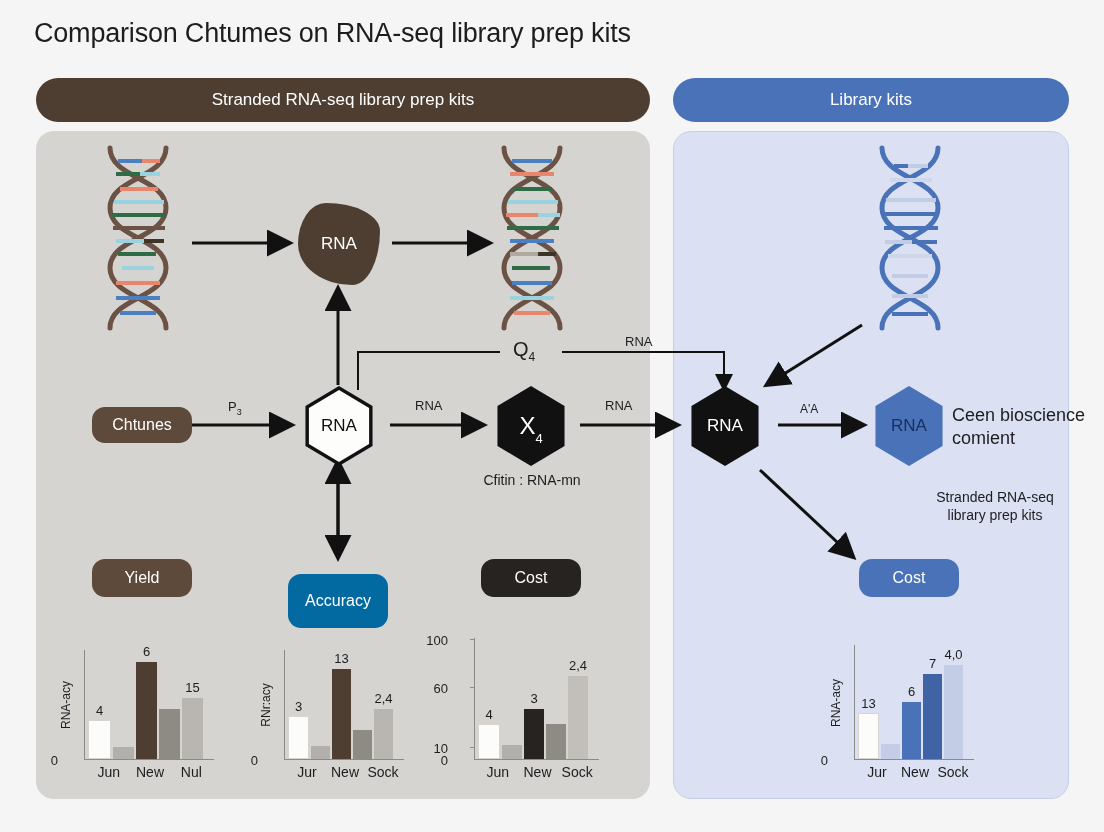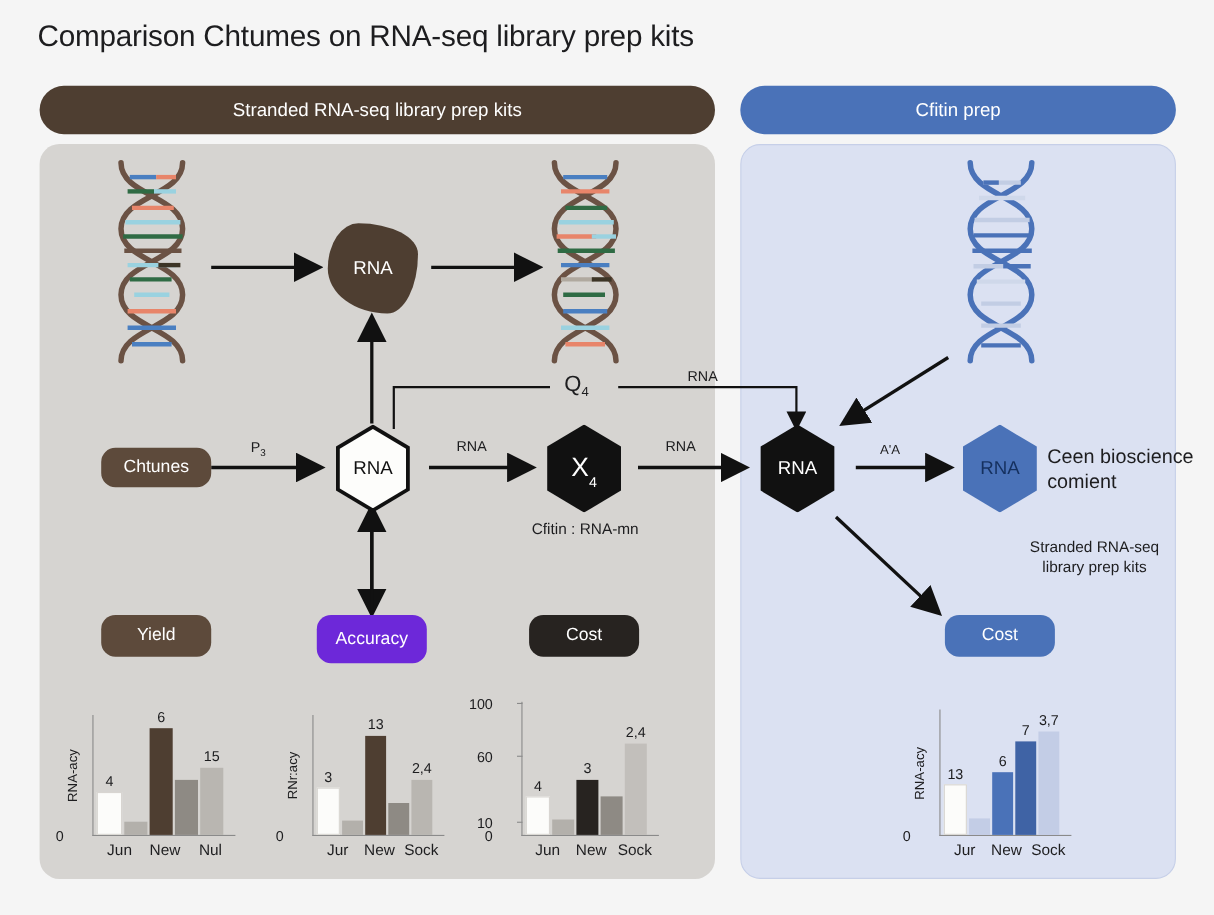--- a/index.html
+++ b/index.html
@@ -68,21 +68,21 @@
   .ytick{position:absolute;right:100%;margin-right:4px;font-size:13px;color:#1d1d1f;transform:translateY(50%);}
   .xcats{position:absolute;left:30px;top:100%;margin-top:4px;display:flex;}
   .xcat{font-size:14px;color:#1d1d1f;text-align:center;}
 </style>
 </head>
 <body>
 
 <div class="page-title">Comparison Chtumes on RNA-seq library prep kits</div>
 
 <div class="hdr hdr-left">Stranded RNA-seq library prep kits</div>
-<div class="hdr hdr-right">Cfitin prep</div>
+<div class="hdr hdr-right">Library kits</div>
 
 <div class="panel panel-left"></div>
 <div class="panel panel-right"></div>
 
 <svg class="overlay">
   <defs>
     <marker id="arw" markerWidth="9" markerHeight="9" refX="7" refY="4.5" orient="auto">
       <path d="M0,0 L9,4.5 L0,9 Z" fill="#111"></path>
     </marker>
     <marker id="arwUp" markerWidth="9" markerHeight="9" refX="7" refY="4.5" orient="auto">
@@ -201,21 +201,21 @@
 <div class="lbl" style="left:228px;top:399px;text-align:center;">
   <span>P</span><sub style="font-size:9px;">3</sub>
 </div>
 <div class="lbl" style="left:415px;top:398px;">RNA</div>
 <div class="lbl" style="left:605px;top:398px;">RNA</div>
 <div class="lbl" style="left:625px;top:334px;">RNA</div>
 
 <div class="node pill" style="left:92px;top:559px;width:100px;height:38px;background:#5d4a3b;">
   <span>Yield</span>
 </div>
-<div class="node pill" style="left:288px;top:559px;width:100px;height:44px;background:#6d28d9;">
+<div class="node pill" style="left:288px;top:574px;width:100px;height:54px;background:#0369a1;">
   <span>Accuracy</span>
 </div>
 <div class="node pill" style="left:481px;top:559px;width:100px;height:38px;background:#272320;">
   <span>Cost</span>
 </div>
 
 <div class="node hexa" style="left:686px;top:386px;width:78px;height:80px;background:#111;color:#fff;font-size:17px;">
   <span>RNA</span>
 </div>
 <div class="node hexa" style="left:870px;top:386px;width:78px;height:80px;background:#4a72b8;color:#15305e;font-size:17px;">
@@ -319,21 +319,21 @@
         <span class="vlabel">13</span>
       </div>
       <div class="bar" style="width: 19px; height: 15.2625px; background: rgb(195, 205, 230); margin-right: 2px;"></div>
       <div class="bar" style="width: 19px; height: 56.8875px; background: rgb(74, 114, 184); margin-right: 2px;">
         <span class="vlabel">6</span>
       </div>
       <div class="bar" style="width: 19px; height: 84.6375px; background: rgb(63, 99, 165); margin-right: 2px;">
         <span class="vlabel">7</span>
       </div>
       <div class="bar" style="width: 19px; height: 94.35px; background: rgb(195, 205, 230); margin-right: 2px;">
-        <span class="vlabel">3,7</span>
+        <span class="vlabel">4,0</span>
       </div>
     </div>
     <div class="xcats" style="width: 114px;">
       <div class="xcat" style="flex: 1 1 0%;">Jur</div>
       <div class="xcat" style="flex: 1 1 0%;">New</div>
       <div class="xcat" style="flex: 1 1 0%;">Sock</div>
     </div>
   </div>
 
 </body></html>

